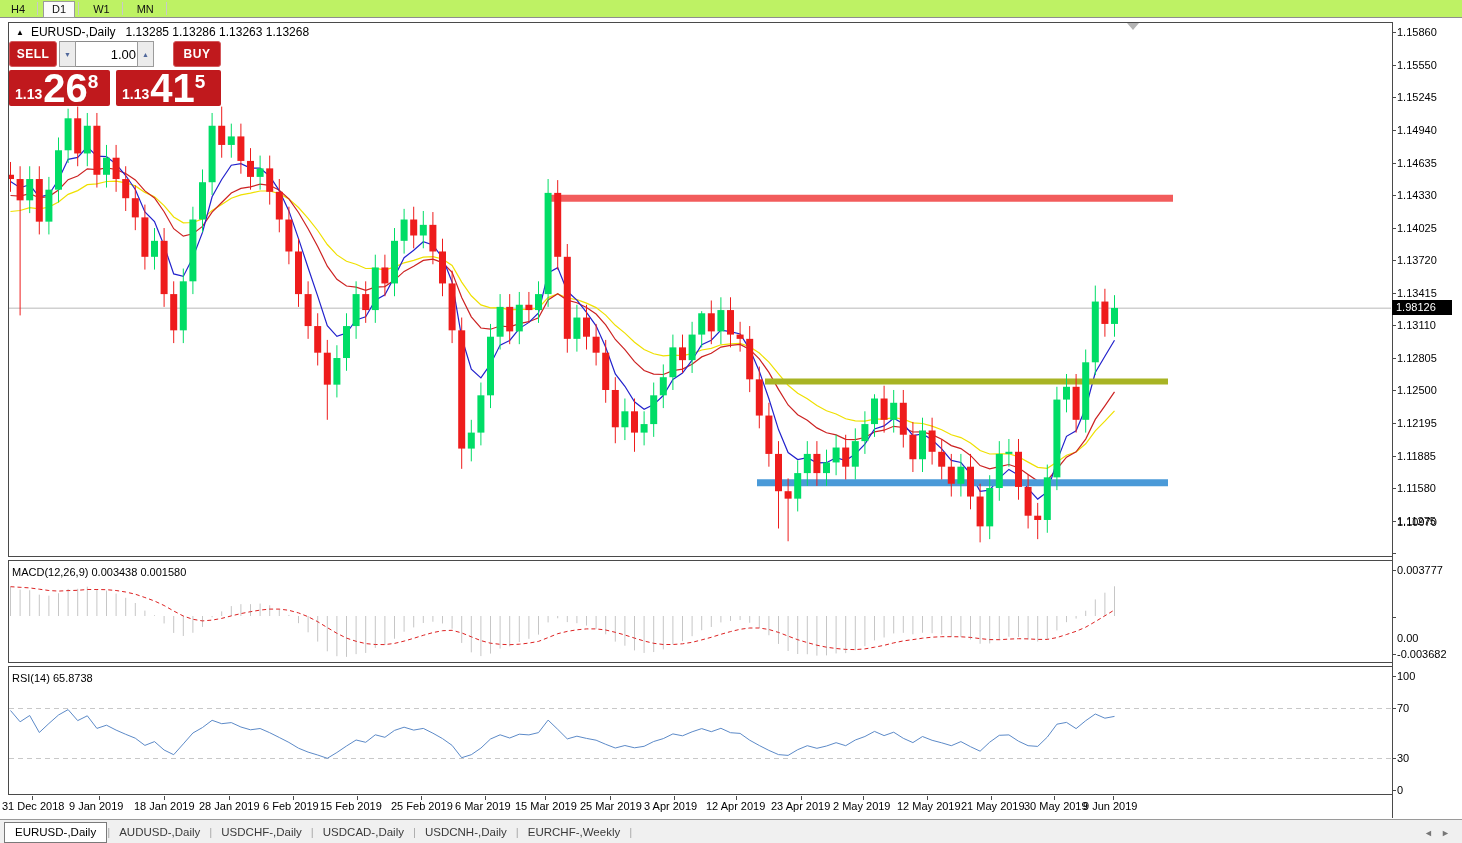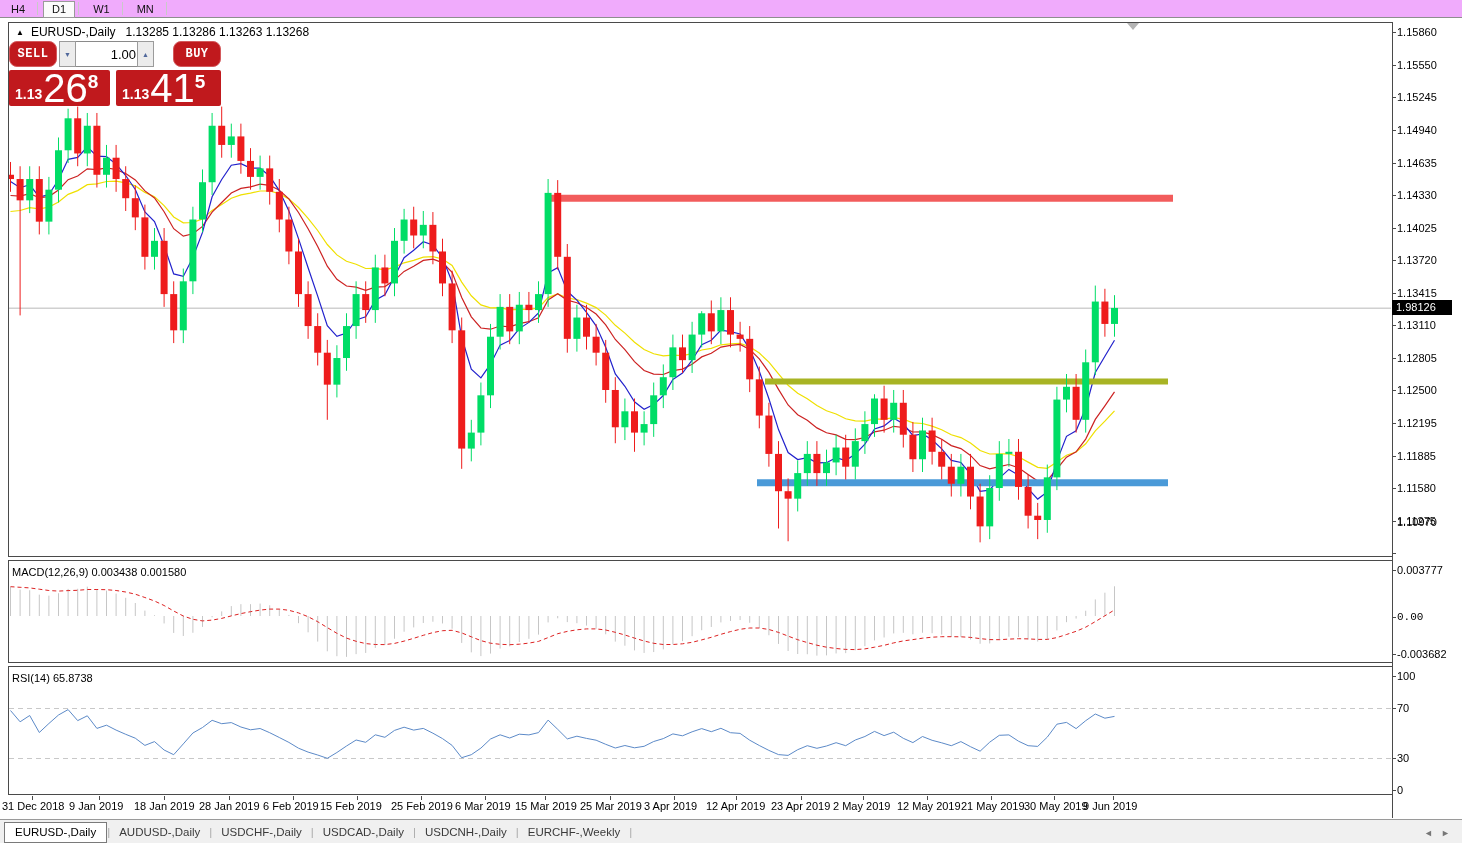--- a/index.html
+++ b/index.html
@@ -1,19 +1,19 @@
 <!DOCTYPE html>
 <html><head>
 <meta charset="utf-8">
 <style>
   html,body{margin:0;padding:0;background:#fff;width:1462px;height:843px;overflow:hidden;
     font-family:"Liberation Sans",sans-serif;-webkit-font-smoothing:antialiased;}
   .abs{position:absolute;}
   
-  #toolbar{left:0;top:0;width:1462px;height:17px;background:#f0abfc;border-bottom:1px solid #8e8e8e;z-index:6;}
+  #toolbar{left:0;top:0;width:1462px;height:17px;background:#bef264;border-bottom:1px solid #8e8e8e;z-index:6;}
   .tfbtn{display:inline-block;height:15px;line-height:15px;padding:0 8px;margin:1px 0 0 2px;font-size:11px;color:#111;
     border:1px solid transparent;vertical-align:top;}
   .tfbtn.active{background:#fbfbfb;border:1px solid #9a9a9a;}
   .tfsep{display:inline-block;width:1px;height:13px;background:#c9c9c9;margin:2px 3px 0 3px;vertical-align:top;}
   
   .pane{border:1px solid #4a4a4a;z-index:1;}
   #axis-line{left:1392px;top:22px;width:1px;height:796px;background:#4a4a4a;z-index:2;}
   
   #chart-svg{left:0;top:0;z-index:3;}
   
@@ -24,34 +24,34 @@
   .price-label{z-index:4;left:1397px;font-size:11px;color:#000;white-space:nowrap;}
   .price-tick{z-index:4;left:1392px;width:4px;height:1px;background:#4a4a4a;}
   .date-label{z-index:4;top:800px;font-size:11px;color:#000;white-space:nowrap;}
   .date-tick{z-index:4;top:796px;width:1px;height:4px;background:#4a4a4a;}
   #bid-label{left:1392px;top:300px;width:56px;height:15px;background:#000;color:#fff;font-size:11px;
     line-height:15px;padding-left:4px;z-index:5;}
   #scroll-marker{left:1127px;top:23px;width:0;height:0;border-left:6px solid transparent;
     border-right:6px solid transparent;border-top:7px solid #b4b4b4;z-index:5;}
   
   #trade-panel{left:9px;top:41px;width:212px;height:64px;z-index:6;}
-  .tp-btn{position:absolute;top:0;height:26px;background:#c0191d;border:1px solid #d4595c;border-radius:8px;
-    color:#fff;font-size:12px;font-weight:600;font-family:Liberation Mono, monospace;letter-spacing:.5px;}
+  .tp-btn{position:absolute;top:0;height:26px;background:#c0191d;border:1px solid #d4595c;border-radius:3px;
+    color:#fff;font-size:12px;font-weight:600;font-family:Liberation Sans, sans-serif;letter-spacing:.5px;}
   #sell-btn{left:0;width:48px;}
   #buy-btn{left:164px;width:48px;}
   .spin{position:absolute;top:0;width:17px;height:26px;background:#ececec;border:1px solid #9b9b9b;padding:0;
     font-size:7px;color:#51689b;}
   #vol-input{position:absolute;left:67px;top:0;width:60px;height:24px;border:1px solid #8a8a8a;border-left:none;
     font-size:13px;font-family:"Liberation Sans",sans-serif;text-align:right;padding:0 6px 0 0;color:#000;}
   .tp-price{position:absolute;top:29px;height:35px;background:#c0191d;border-radius:2px;color:#fff;
     display:flex;align-items:flex-end;padding:0 2px 1px 6px;}
   #sell-price{left:0;width:93px;}
   #buy-price{left:107px;width:97px;}
   .tp-price .base{font-size:14px;font-weight:700;margin:0 1px 3px 0;}
-  .tp-price .big{font-size:40px;font-weight:400;line-height:33px;}
+  .tp-price .big{font-size:40px;font-weight:700;line-height:33px;}
   .tp-price .sup{font-size:19px;font-weight:700;align-self:flex-start;margin-top:1px;}
   
   #tabbar{left:0;top:819px;width:1462px;height:24px;background:#f0f0f0;border-top:1px solid #9a9a9a;z-index:6;
     font-size:11.5px;color:#333;white-space:nowrap;}
   .tab-active{display:inline-block;margin:1px 0 0 4px;padding:3px 10px 4px;background:#fff;border:1px solid #7a7a7a;
     color:#000;}
   .tab{display:inline-block;padding:6px 9px 0 9px;color:#3a3a3a;}
   .tab-sep{color:#aaa;padding:4px 0 0 0;display:inline-block;}
   .tab-arrow{position:absolute;top:8px;font-size:9px;color:#777;z-index:7;}
 </style>
@@ -504,21 +504,21 @@
     <div class="abs price-label" style="top: 450px;">1.11885</div>
     <div class="abs price-tick" style="top: 456px;"></div>
     <div class="abs price-label" style="top: 482px;">1.11580</div>
     <div class="abs price-tick" style="top: 488px;"></div>
     <div class="abs price-label" style="top: 515px;">1.11275</div>
     <div class="abs price-tick" style="top: 521px;"></div>
     <div class="abs price-label" style="top: 516px;">1.10970</div>
     <div class="abs price-tick" style="top: 553px;"></div>
     <div class="abs price-label" style="top: 564px;">0.003777</div>
     <div class="abs price-tick" style="top: 570px;"></div>
-    <div class="abs price-label" style="top: 611px; font-family: Liberation Mono, monospace;">0.00</div>
+    <div class="abs price-label" style="top: 632px;">0.00</div>
     <div class="abs price-tick" style="top: 617px;"></div>
     <div class="abs price-label" style="top: 648px;">-0.003682</div>
     <div class="abs price-tick" style="top: 654px;"></div>
     <div class="abs price-label" style="top: 670px;">100</div>
     <div class="abs price-tick" style="top: 676px;"></div>
     <div class="abs price-label" style="top: 702px;">70</div>
     <div class="abs price-tick" style="top: 708px;"></div>
     <div class="abs price-label" style="top: 752px;">30</div>
     <div class="abs price-tick" style="top: 758px;"></div>
     <div class="abs price-label" style="top: 784px;">0</div>

